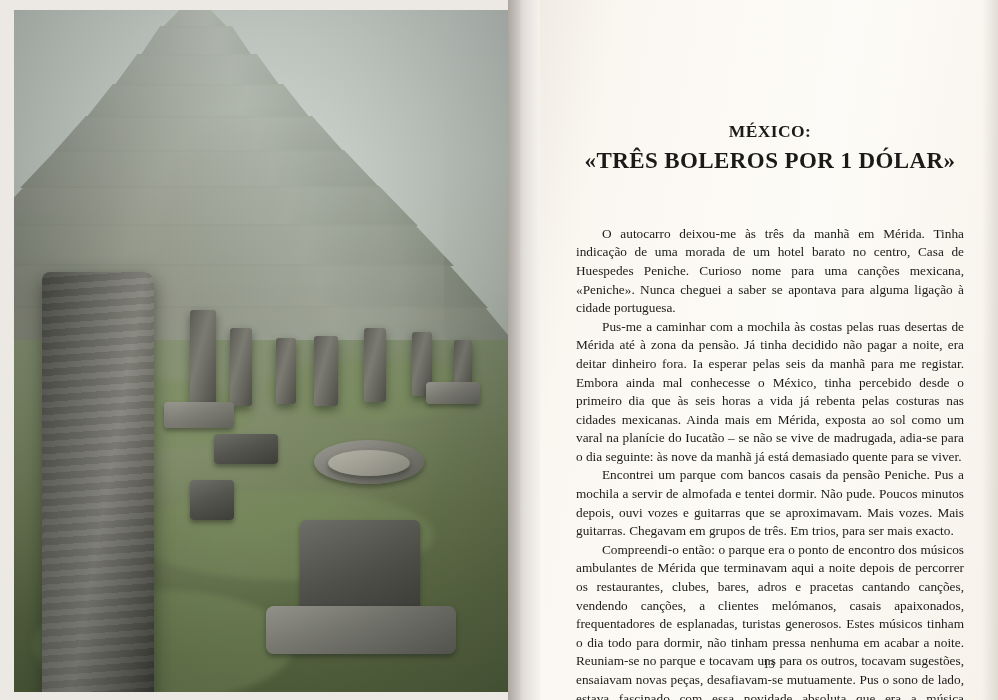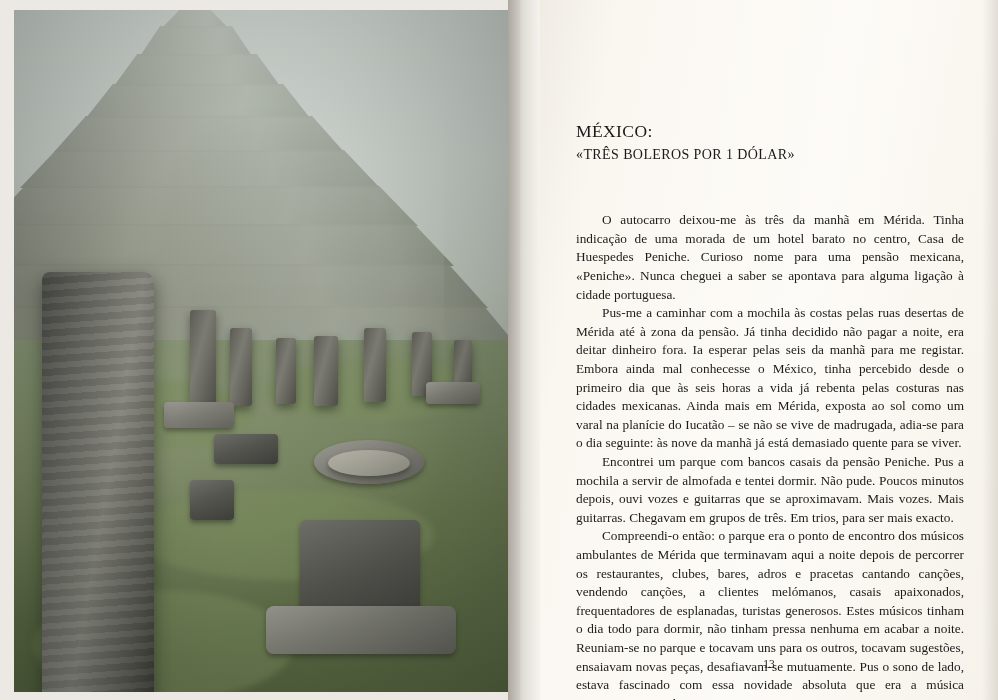--- a/index.html
+++ b/index.html
@@ -145,29 +145,30 @@
     height: 700px;
     background: linear-gradient(100deg, #f0ece4 0%, #faf7f1 14%, #fdfbf7 55%, #f6f2ea 100%);
   }
   .page-inner {
     position: absolute;
     left: 36px;
     top: 118px;
     width: 388px;
   }
   .chapter-title {
-    font-weight: normal;
+    text-align: center;
+    font-weight: bold;
     font-size: 17.5px;
     letter-spacing: 0.4px;
     color: #1b1a18;
     line-height: 1.5;
   }
   .chapter-title .line2 {
     display: block;
-    font-size: 14px;
+    font-size: 23px;
   }
   .body-text {
     margin-top: 46px;
     font-size: 13.3px;
     line-height: 18.6px;
     color: #1c1b19;
     text-align: justify;
     hyphens: auto;
   }
   .body-text p {
@@ -250,21 +251,21 @@
   <div class="gutter"></div>
 
   <div class="right-page">
     <div class="page-inner">
       <div class="chapter-title">
         <span>MÉXICO:</span>
         <span class="line2">«TRÊS BOLEROS POR 1 DÓLAR»</span>
       </div>
 
       <div class="body-text">
-        <p>O autocarro deixou-me às três da manhã em Mérida. Tinha indicação de uma morada de um hotel barato no centro, Casa de Huespedes Peniche. Curioso nome para uma pensão mexicana, «Peniche». Nunca cheguei a saber se apontava para alguma ligação à cidade portuguesa.</p>
+        <p>O autocarro deixou-me às três da manhã em Mérida. Tinha indicação de uma morada de um hotel barato no centro, Casa de Huespedes Peniche. Curioso nome para uma canções mexicana, «Peniche». Nunca cheguei a saber se apontava para alguma ligação à cidade portuguesa.</p>
         <p>Pus-me a caminhar com a mochila às costas pelas ruas desertas de Mérida até à zona da pensão. Já tinha decidido não pagar a noite, era deitar dinheiro fora. Ia esperar pelas seis da manhã para me registar. Embora ainda mal conhecesse o México, tinha percebido desde o primeiro dia que às seis horas a vida já rebenta pelas costuras nas cidades mexicanas. Ainda mais em Mérida, exposta ao sol como um varal na planície do Iucatão – se não se vive de madrugada, adia-se para o dia seguinte: às nove da manhã já está demasiado quente para se viver.</p>
         <p>Encontrei um parque com bancos casais da pensão Peniche. Pus a mochila a servir de almofada e tentei dormir. Não pude. Poucos minutos depois, ouvi vozes e guitarras que se aproximavam. Mais vozes. Mais guitarras. Chegavam em grupos de três. Em trios, para ser mais exacto.</p>
         <p>Compreendi-o então: o parque era o ponto de encontro dos músicos ambulantes de Mérida que terminavam aqui a noite depois de percorrer os restaurantes, clubes, bares, adros e pracetas cantando canções, vendendo canções, a clientes melómanos, casais apaixonados, frequentadores de esplanadas, turistas generosos. Estes músicos tinham o dia todo para dormir, não tinham pressa nenhuma em acabar a noite. Reuniam-se no parque e tocavam uns para os outros, tocavam sugestões, ensaiavam novas peças, desafiavam-se mutuamente. Pus o sono de lado, estava fascinado com essa novidade absoluta que era a música mexicana. Quis saber o que tocavam.</p>
       </div>
     </div>
 
     <div class="folio">13</div>
     <div class="page-edge-shadow"></div>
   </div>
 

